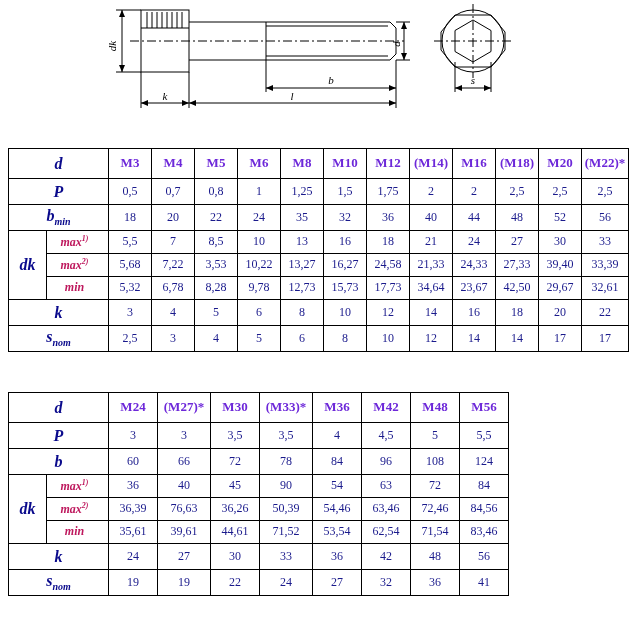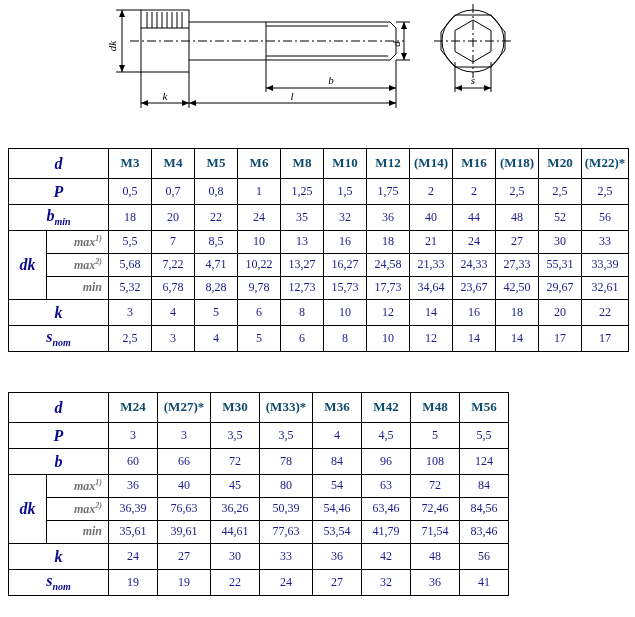--- a/index.html
+++ b/index.html
@@ -48,34 +48,34 @@
   }
   .tbl .hdr-label {
     font-style: italic;
     font-weight: bold;
     font-size: 16px;
     color: #0a0a8c;
   }
   .tbl .hdr-size {
     font-weight: bold;
     font-size: 13px;
-    color: #0c4a6e;
+    color: #6d28d9;
   }
   .tbl .rowlabel {
     font-style: italic;
     font-weight: bold;
     font-size: 16px;
     color: #0a0a8c;
   }
   .tbl .sublabel {
     font-style: italic;
     font-weight: bold;
     font-size: 12px;
-    color: #737373;
-    text-align: right;
+    color: #be185d;
+    text-align: center;
     padding-right: 6px;
   }
   .tbl .sublabel sup {
     font-size: 8px;
     vertical-align: super;
   }
   .tbl .val {
     font-size: 12px;
     color: #1a1a8c;
   }
@@ -263,29 +263,29 @@
         <td class="val">24</td>
         <td class="val">27</td>
         <td class="val">30</td>
         <td class="val">33</td>
       </tr>
 
       <tr class="r-s">
         <td class="sublabel"><span>max</span><sup>2)</sup></td>
         <td class="val">5,68</td>
         <td class="val">7,22</td>
-        <td class="val">4,71</td>
+        <td class="val">3,53</td>
         <td class="val">10,22</td>
         <td class="val">13,27</td>
         <td class="val">16,27</td>
         <td class="val">24,58</td>
         <td class="val">21,33</td>
         <td class="val">24,33</td>
         <td class="val">27,33</td>
-        <td class="val">55,31</td>
+        <td class="val">39,40</td>
         <td class="val">33,39</td>
       </tr>
 
       <tr class="r-s">
         <td class="sublabel"><span>min</span></td>
         <td class="val">5,32</td>
         <td class="val">6,78</td>
         <td class="val">8,28</td>
         <td class="val">9,78</td>
         <td class="val">12,73</td>
@@ -381,21 +381,21 @@
         <td class="val">108</td>
         <td class="val">124</td>
       </tr>
 
       <tr class="r-s">
         <td class="dk-cell" rowspan="3"><span>dk</span></td>
         <td class="sublabel"><span>max</span><sup>1)</sup></td>
         <td class="val">36</td>
         <td class="val">40</td>
         <td class="val">45</td>
-        <td class="val">80</td>
+        <td class="val">90</td>
         <td class="val">54</td>
         <td class="val">63</td>
         <td class="val">72</td>
         <td class="val">84</td>
       </tr>
 
       <tr class="r-s">
         <td class="sublabel"><span>max</span><sup>2)</sup></td>
         <td class="val">36,39</td>
         <td class="val">76,63</td>
@@ -405,23 +405,23 @@
         <td class="val">63,46</td>
         <td class="val">72,46</td>
         <td class="val">84,56</td>
       </tr>
 
       <tr class="r-s">
         <td class="sublabel"><span>min</span></td>
         <td class="val">35,61</td>
         <td class="val">39,61</td>
         <td class="val">44,61</td>
-        <td class="val">77,63</td>
+        <td class="val">71,52</td>
         <td class="val">53,54</td>
-        <td class="val">41,79</td>
+        <td class="val">62,54</td>
         <td class="val">71,54</td>
         <td class="val">83,46</td>
       </tr>
 
       <tr class="r-n">
         <td class="rowlabel" colspan="2">k</td>
         <td class="val">24</td>
         <td class="val">27</td>
         <td class="val">30</td>
         <td class="val">33</td>

